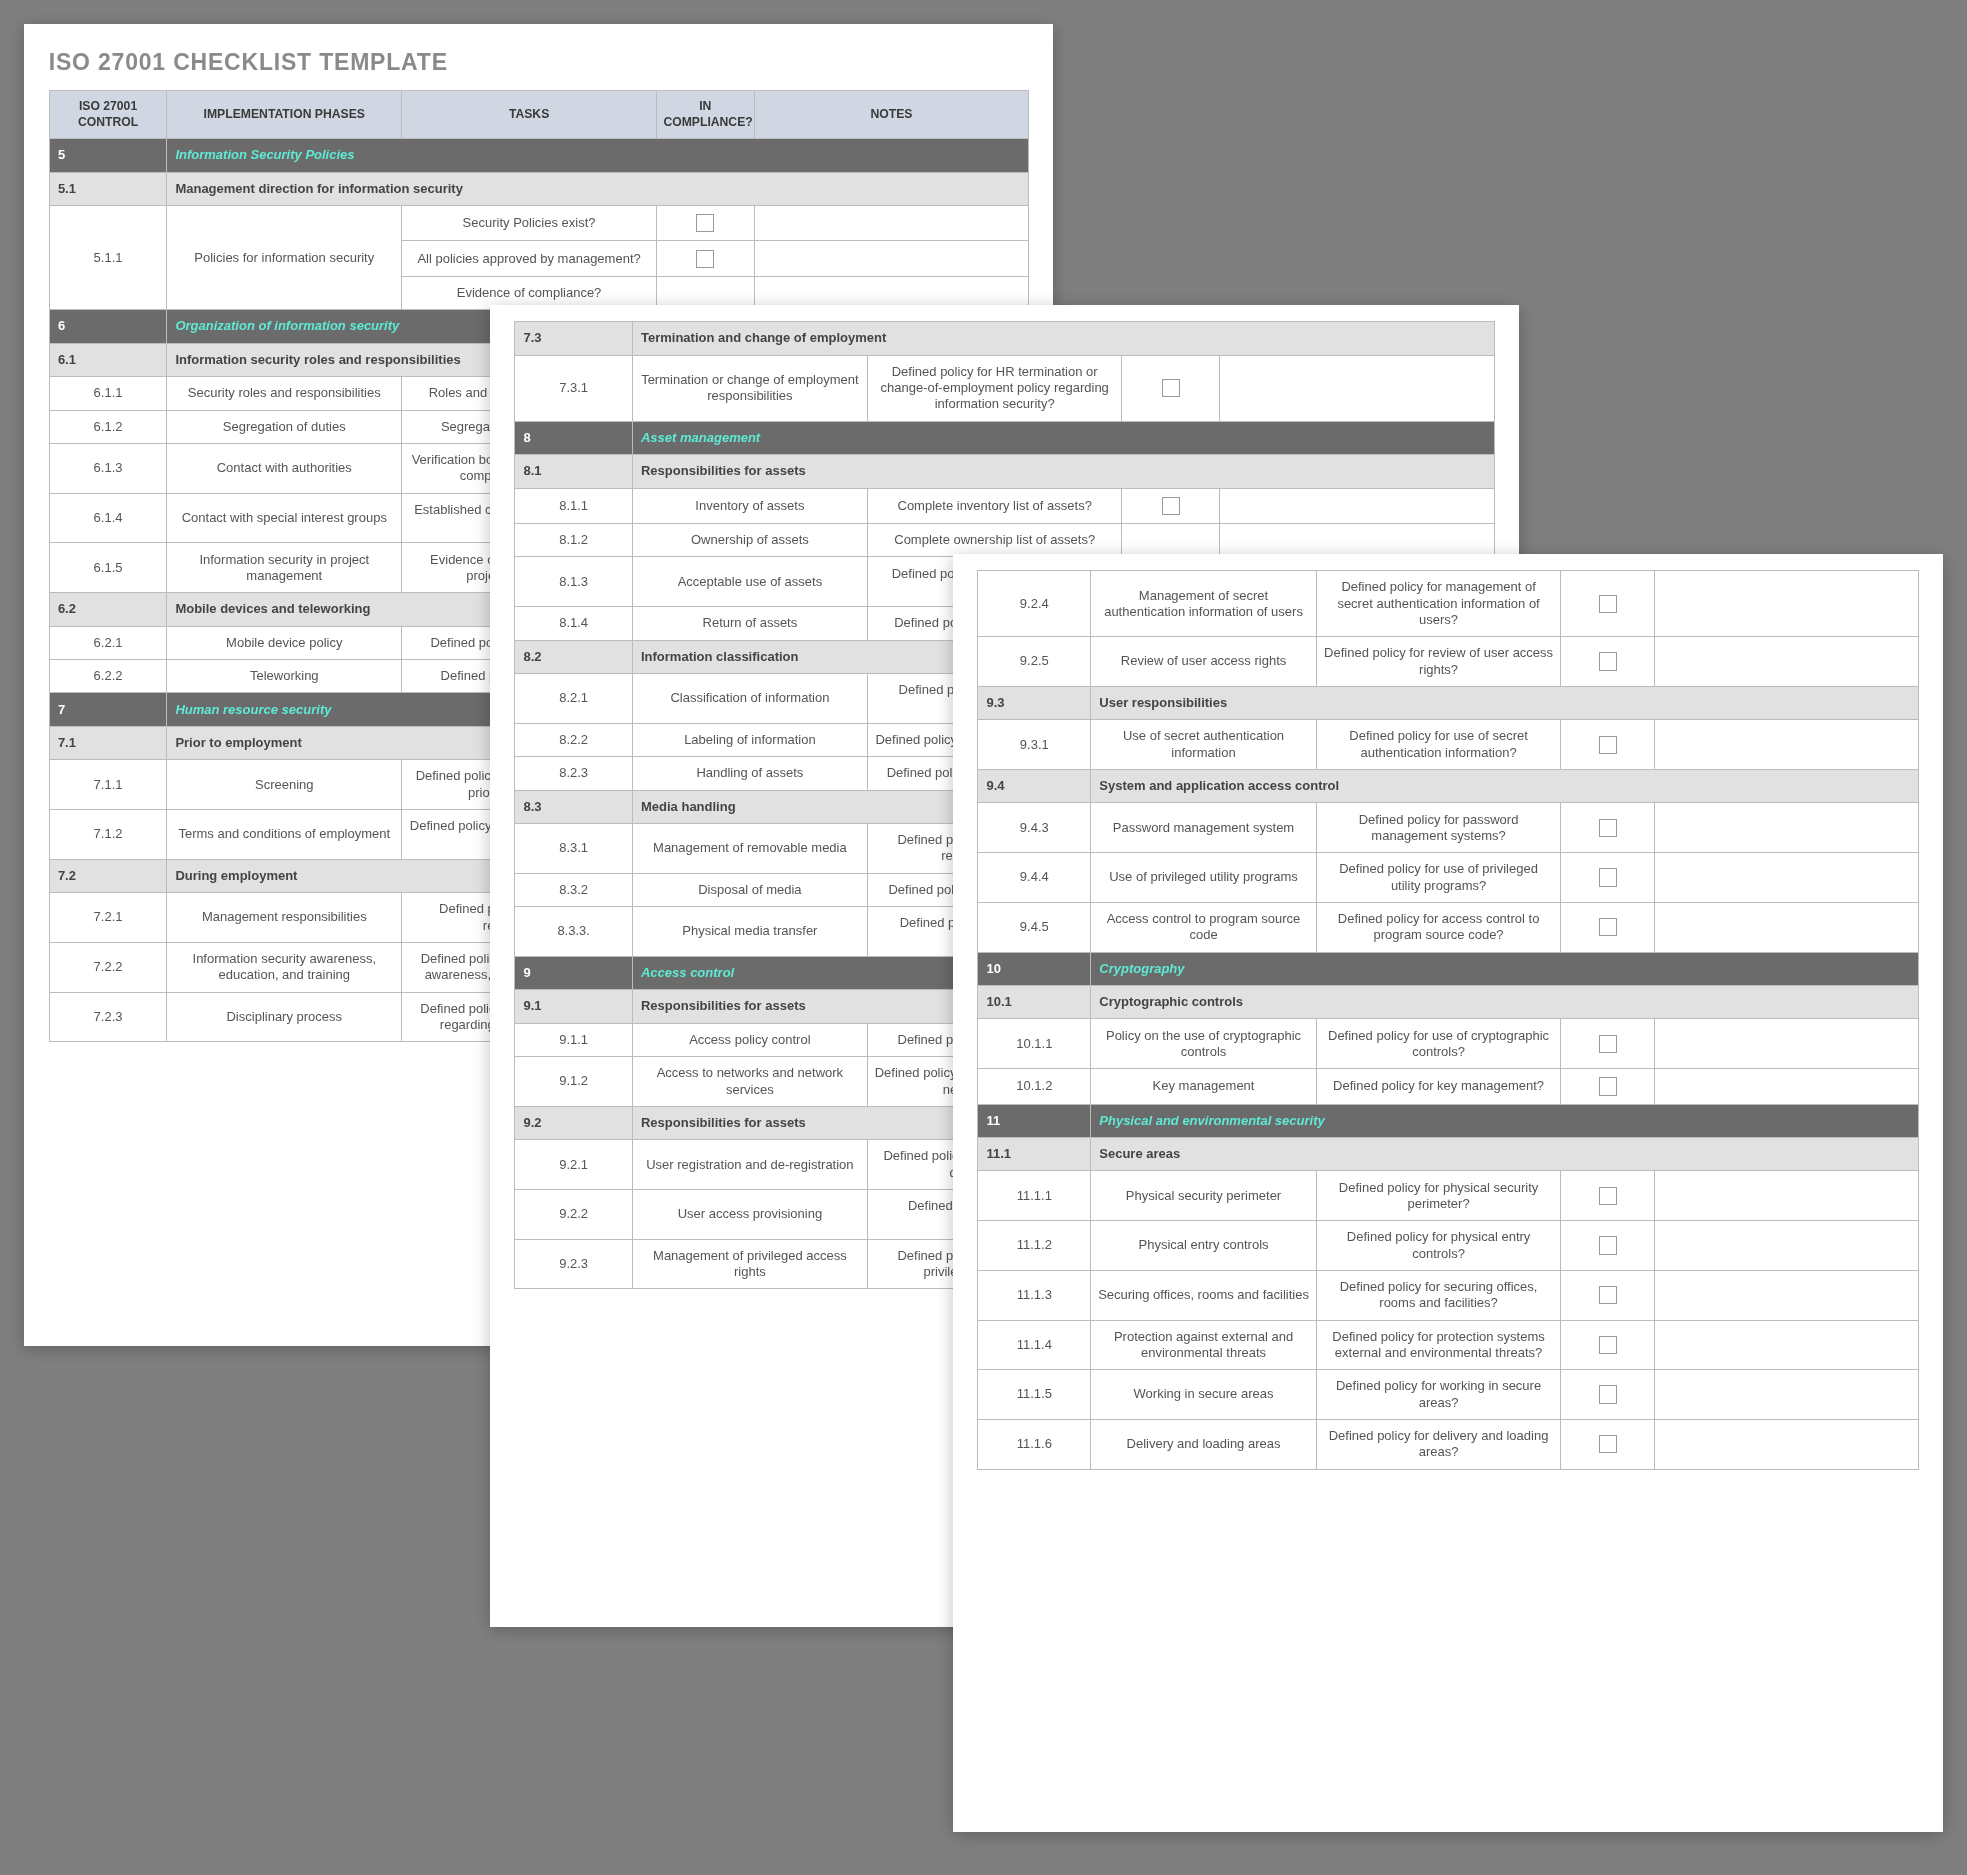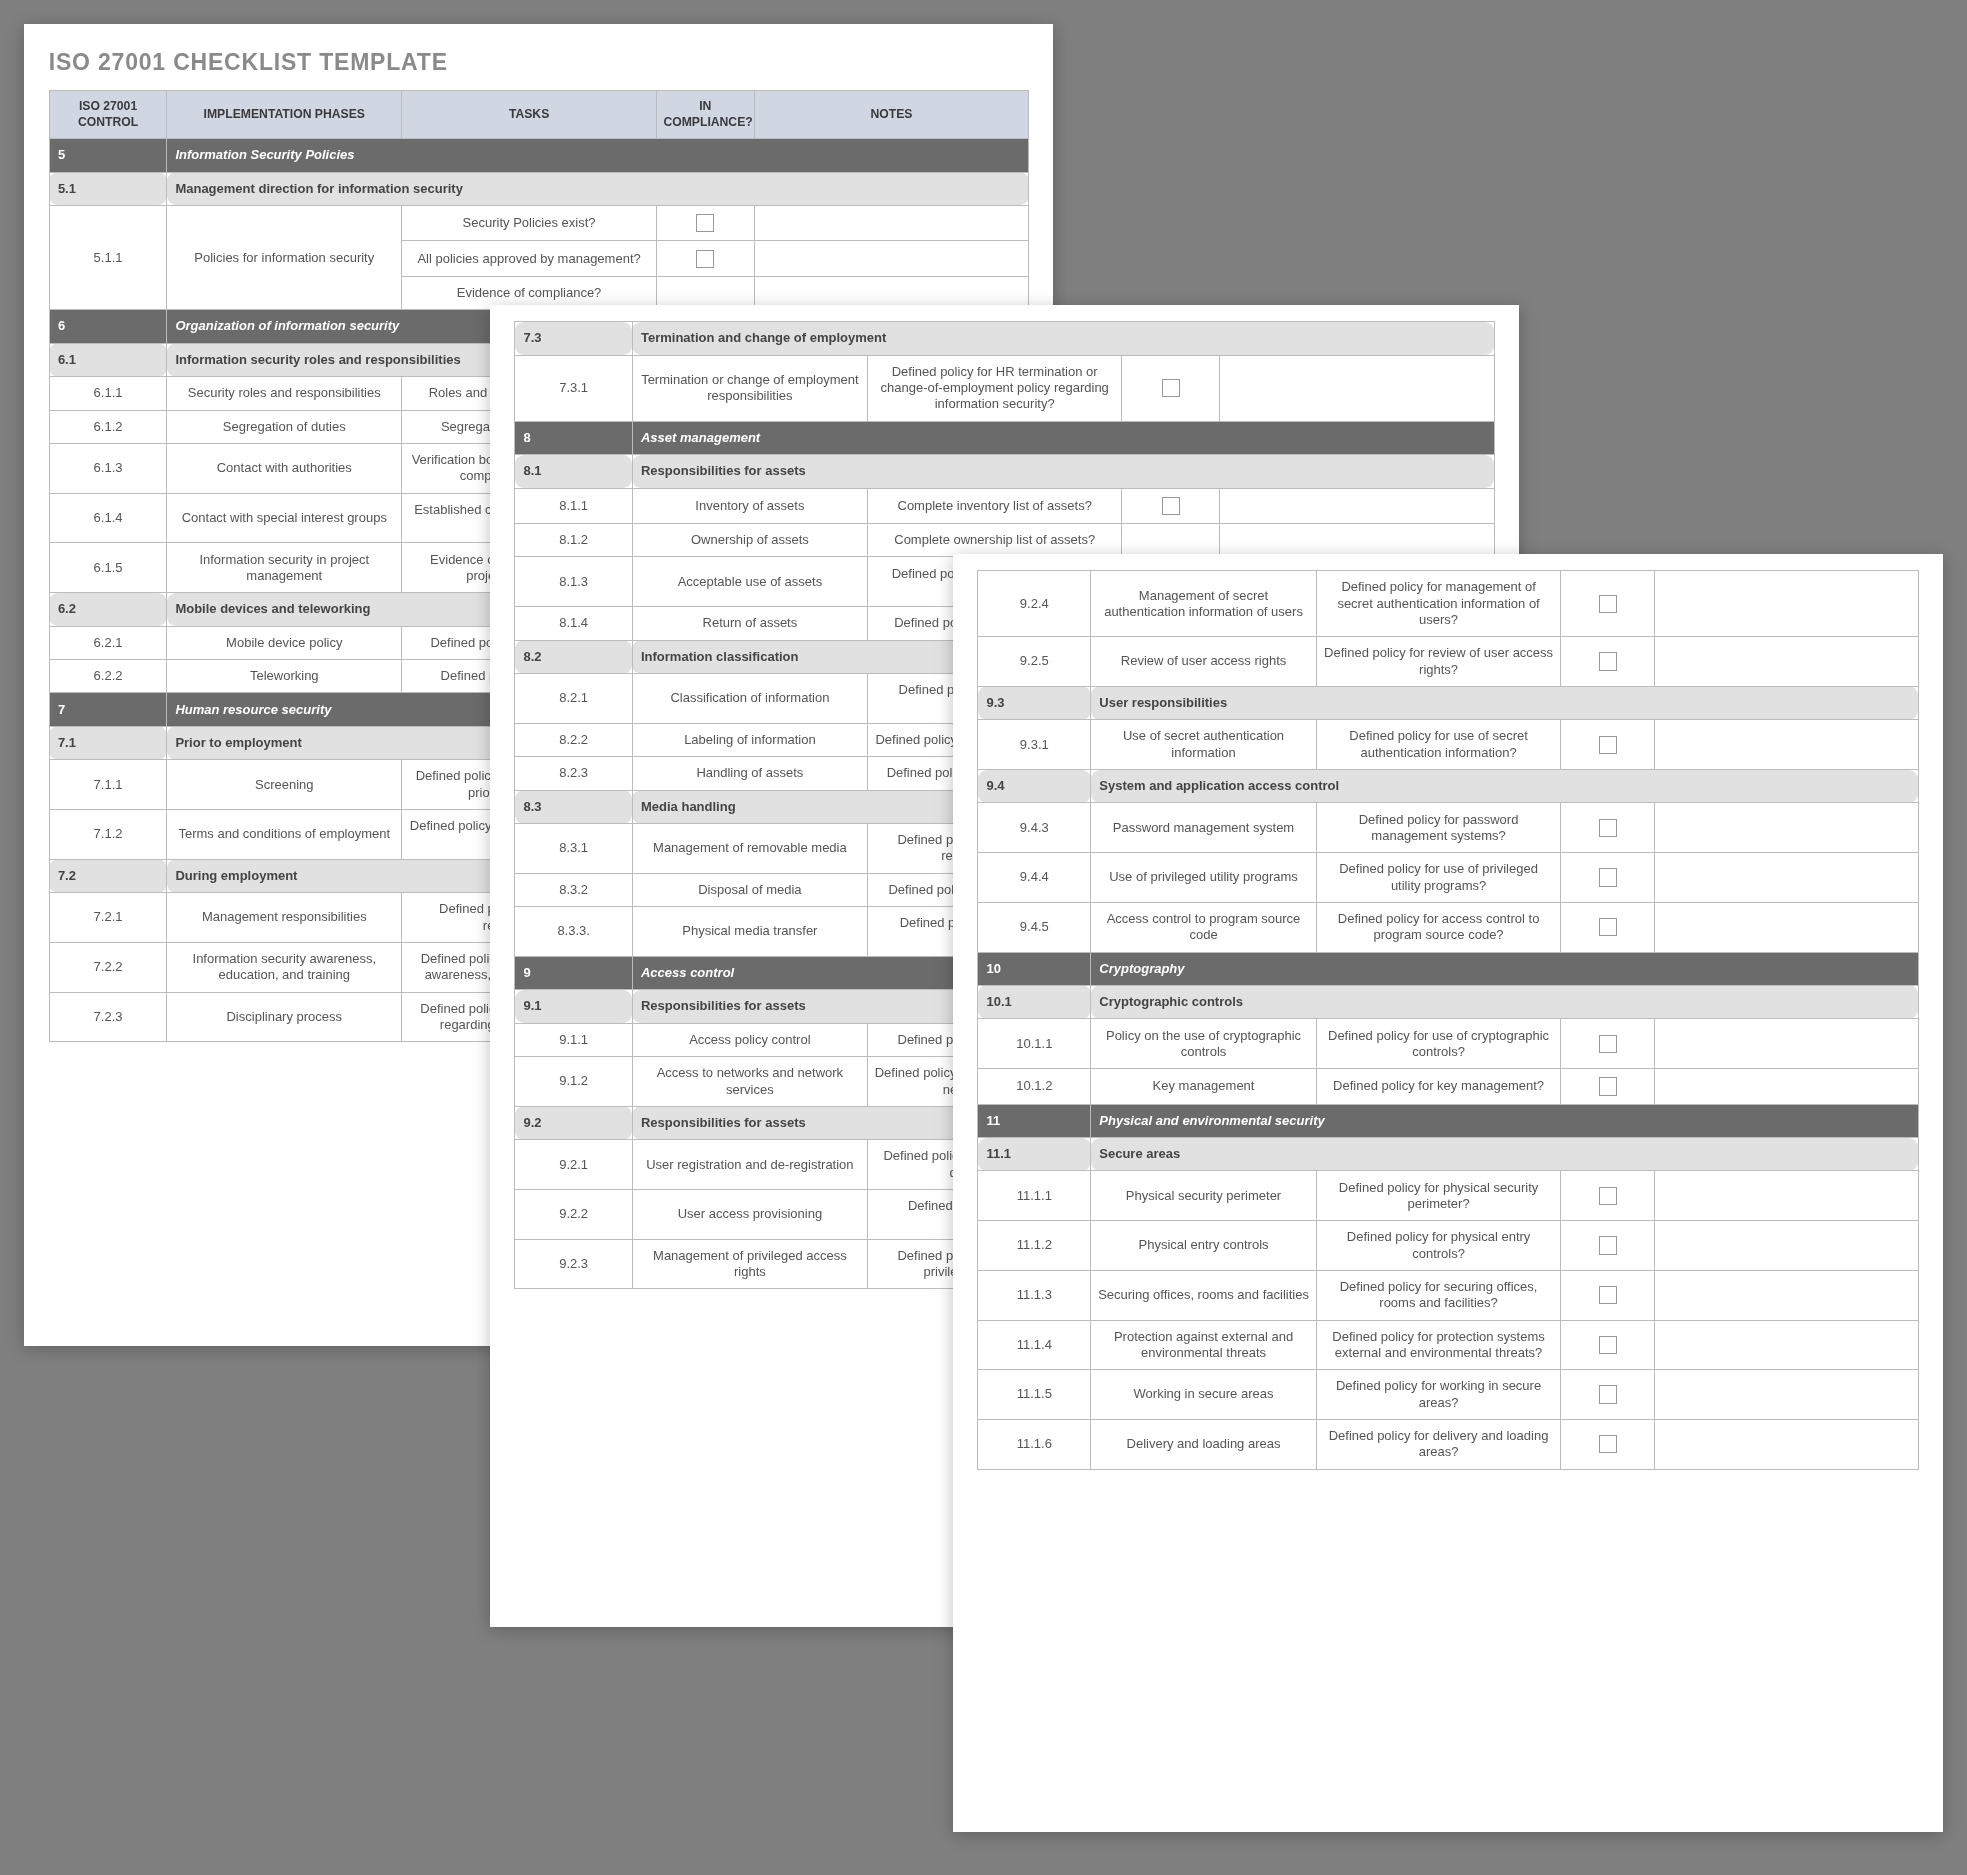--- a/index.html
+++ b/index.html
@@ -59,40 +59,39 @@
   }
   
   col.c-control { width: 12%; }
   col.c-phases  { width: 24%; }
   col.c-tasks   { width: 26%; }
   col.c-comp    { width: 10%; }
   col.c-notes   { width: 28%; }
 
   tr.section-major td {
     background: #6b6b6b;
-    color: #ffffff;
+    color: #5eead4;
     font-weight: 700;
     font-style: italic;
     text-align: left;
     padding-left: 8.1px;
   }
   tr.section-major td.idcell {
     font-style: normal;
     font-weight: 700;
     color: #fff;
     text-align: left;
     width: auto;
   }
   tr.section-sub td {
     background: #e1e1e1;
     color: #444;
     font-weight: 700;
     text-align: left;
     padding-left: 8.1px;
-    border-radius: 9px;
   }
   tr.section-sub td.idcell {
     text-align: left;
   }
   td.idcell {
     text-align: left;
     padding-left: 8.1px;
     font-weight: 400;
   }
   td.tasks-cell {

